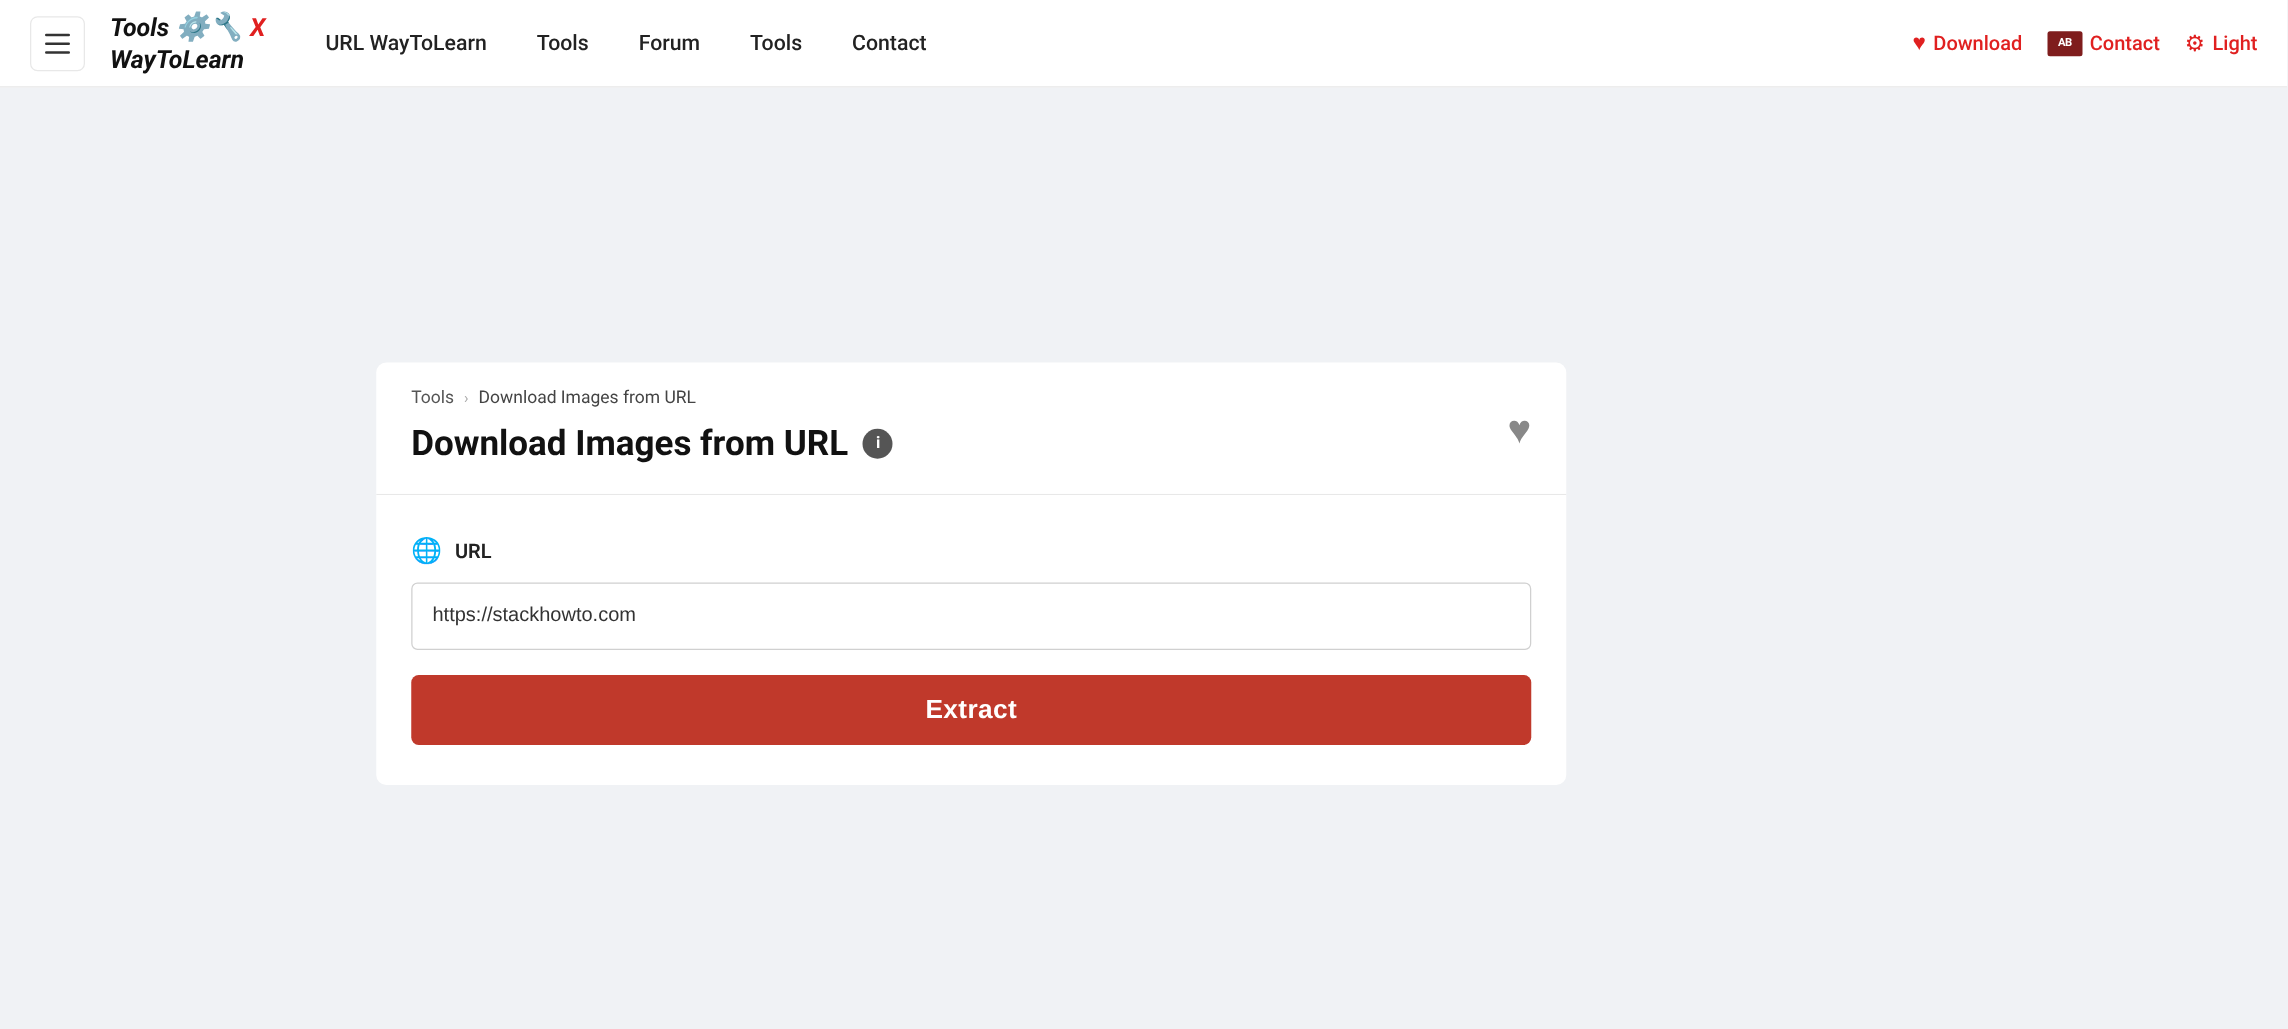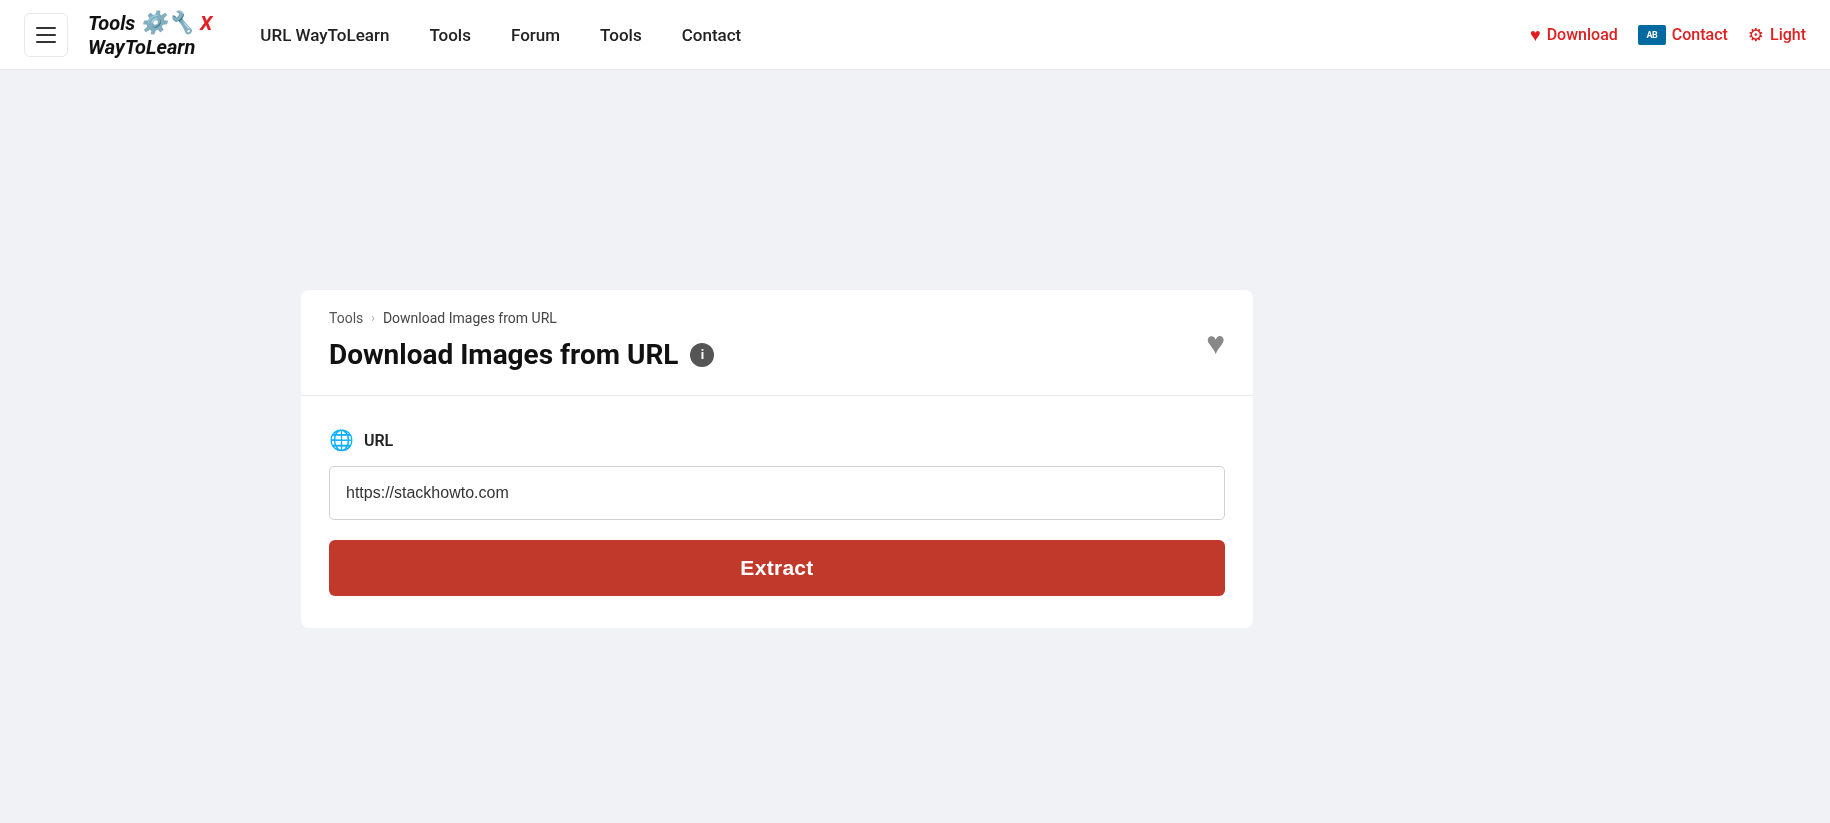--- a/index.html
+++ b/index.html
@@ -114,21 +114,21 @@
       gap: 6px;
       color: #e02020;
       font-size: 16px;
       font-weight: 500;
       cursor: pointer;
     }
 
     .lang-icon {
       width: 28px;
       height: 20px;
-      background: #0369a1;
+      background: #7f1d1d;
       border-radius: 2px;
       display: flex;
       align-items: center;
       justify-content: center;
       font-size: 9px;
       color: white;
       font-weight: 700;
       letter-spacing: -0.5px;
     }
 

